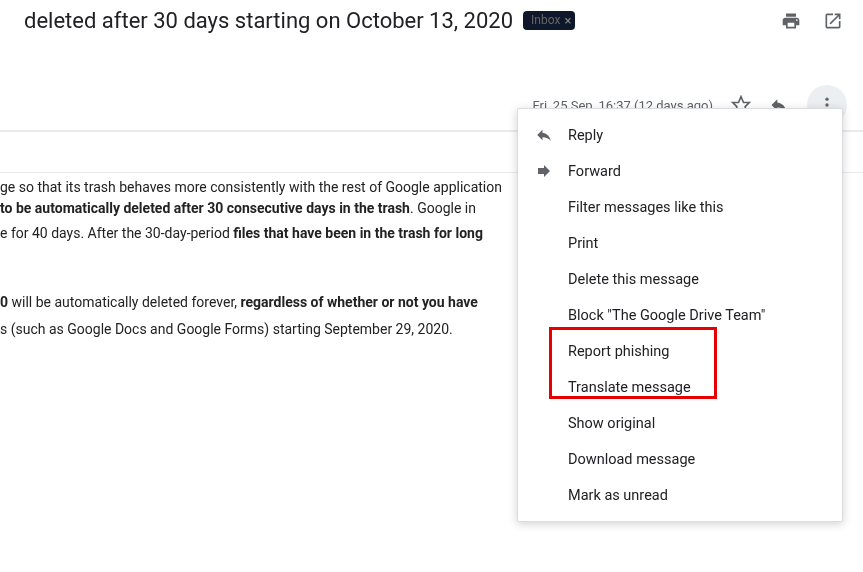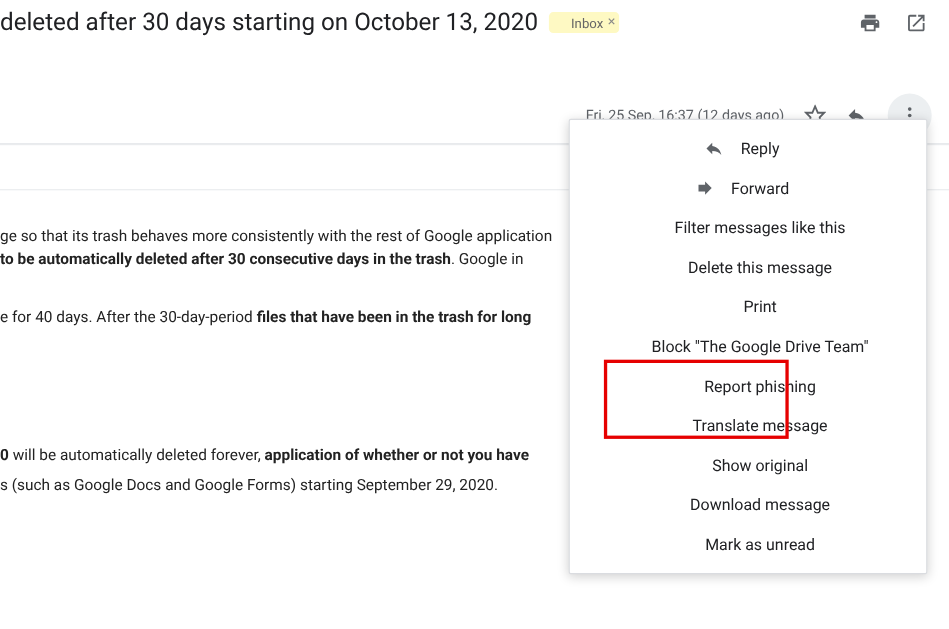--- a/index.html
+++ b/index.html
@@ -27,29 +27,30 @@
       display: flex;
       align-items: center;
       gap: 10px;
       overflow: hidden;
     }
     .subject {
       font-size: 22px;
       font-weight: 400;
       color: #202124;
       white-space: nowrap;
+      margin-left: 24px;
     }
     .label-chip {
-      background: #fef9c3;
+      background: #0f172a;
       color: #666;
       font-size: 12px;
-      padding: 2px 4px 2px 20px;
+      padding: 2px 4px 2px 8px;
       border-radius: 4px;
       display: inline-flex;
-      align-items: center;
+      align-items: flex-start;
       gap: 4px;
       flex-shrink: 0;
     }
     .label-chip .x {
       font-size: 13px;
       color: #888;
       cursor: pointer;
     }
     .header-actions {
       display: flex;
@@ -104,21 +105,21 @@
       text-decoration: none;
       font-size: 14px;
       padding: 14px 0 14px 0;
     }
     .body-block {
       color: #222;
       font-size: 14px;
       line-height: 1.5;
     }
     .body-block .para {
-      margin: 32px 0;
+      margin: 4px 0;
       white-space: normal;
     }
     .dropdown {
       position: absolute;
       top: 108px;
       left: 517px;
       width: 326px;
       background: #fff;
       border: 1px solid #dadce0;
       box-shadow: 0 2px 10px rgba(0,0,0,0.18);
@@ -128,21 +129,20 @@
     }
     .menu-item {
       display: flex;
       align-items: center;
       height: 36px;
       padding: 0 28px 0 16px;
       font-size: 14.5px;
       color: #202124;
       cursor: pointer;
       gap: 14px;
-      justify-content: center;
     }
     .menu-item .mi-icon {
       width: 20px;
       height: 20px;
       display: flex;
       align-items: center;
       justify-content: center;
       color: #5f6368;
     }
     .menu-item.no-icon {
@@ -212,21 +212,21 @@
   <div class="body-block">
     <div class="para">
       <span>ge so that its trash behaves more consistently with the rest of Google application</span><br>
       <span class="bold"> to be automatically deleted after 30 consecutive days in the trash</span><span>. Google in</span>
     </div>
     <div class="para">
       <span>e for 40 days. After the 30-day-period </span><span class="bold">files that have been in the trash for long</span>
     </div>
     <div style="height:40px"></div>
     <div class="para" style="margin-bottom:6px">
-      <span class="bold">0</span><span> will be automatically deleted forever, </span><span class="bold">application of whether or not you have</span>
+      <span class="bold">0</span><span> will be automatically deleted forever, </span><span class="bold">regardless of whether or not you have</span>
     </div>
     <div class="para" style="margin-top:0">
       <span>s (such as Google Docs and Google Forms) starting September 29, 2020.</span>
     </div>
   </div>
 </div>
 
 <div class="dropdown">
   <div class="menu-item">
     <span class="mi-icon">
@@ -241,26 +241,26 @@
       <svg viewBox="0 0 24 24" width="18" height="18" fill="currentColor">
           <path d="M12 8V4l8 8-8 8v-4H4V8z"></path>
         </svg>
     </span>
     <span>Forward</span>
   </div>
   <div class="menu-item no-icon">
     <span>Filter messages like this</span>
   </div>
   <div class="menu-item no-icon">
+    <span>Print</span>
+  </div>
+  <div class="menu-item no-icon">
     <span>Delete this message</span>
   </div>
   <div class="menu-item no-icon">
-    <span>Print</span>
-  </div>
-  <div class="menu-item no-icon">
     <span>Block "The Google Drive Team"</span>
   </div>
   <div class="menu-item no-icon">
     <span>Report phishing</span>
   </div>
   <div class="menu-item no-icon">
     <span>Translate message</span>
   </div>
   <div class="menu-item no-icon">
     <span>Show original</span>

